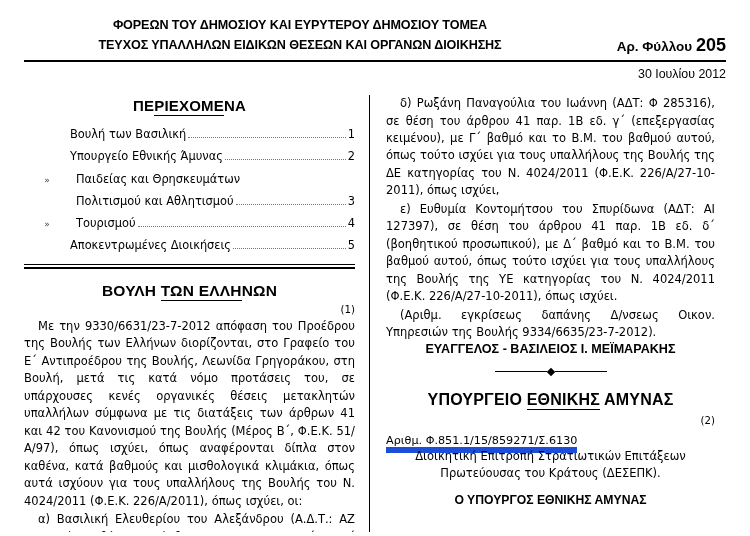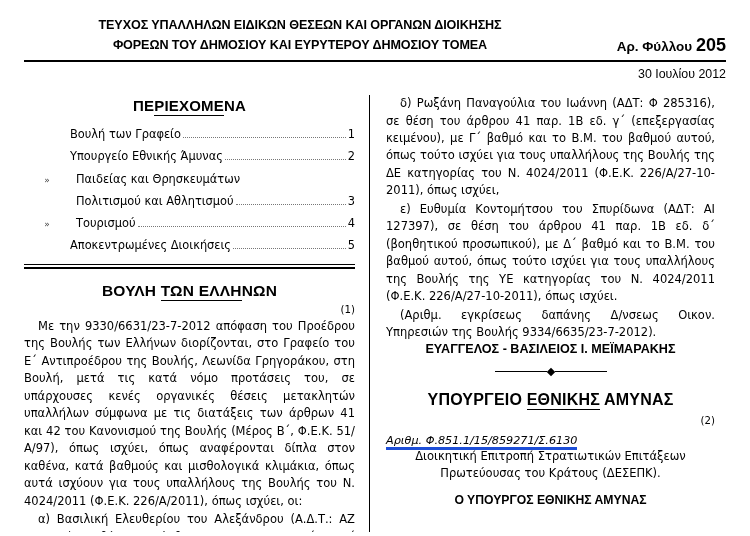--- a/index.html
+++ b/index.html
@@ -225,23 +225,22 @@
     margin: 0 1px;
   }
 
   .arith {
     font-family: "DejaVu Sans", sans-serif;
     font-size: 11.2px;
     margin-top: 8px;
     display: block;
   }
   .arith .ul-part {
-    border-bottom: 3px solid #1d4ed8;
+    border-bottom: 6px solid #1d4ed8;
     padding-bottom: 0.5px;
-    font-style: italic;
   }
   .subject {
     font-family: "DejaVu Sans", sans-serif;
     font-size: 11.5px;
     line-height: 1.5;
     text-align: center;
     margin-top: 1px;
   }
   .minister-title {
     text-align: center;
@@ -252,41 +251,41 @@
     white-space: nowrap;
   }
 </style>
 </head>
 <body>
 
 <div class="page">
 
   <div class="masthead">
     <div class="masthead-rows">
+      <div class="mast-line l2">ΦΟΡΕΩΝ ΤΟΥ ΔΗΜΟΣΙΟΥ ΚΑΙ ΕΥΡΥΤΕΡΟΥ ΔΗΜΟΣΙΟΥ ΤΟΜΕΑ</div>
       <div class="mast-line l1">ΤΕΥΧΟΣ ΥΠΑΛΛΗΛΩΝ ΕΙΔΙΚΩΝ ΘΕΣΕΩΝ ΚΑΙ ΟΡΓΑΝΩΝ ΔΙΟΙΚΗΣΗΣ</div>
-      <div class="mast-line l2">ΦΟΡΕΩΝ ΤΟΥ ΔΗΜΟΣΙΟΥ ΚΑΙ ΕΥΡΥΤΕΡΟΥ ΔΗΜΟΣΙΟΥ ΤΟΜΕΑ</div>
       <div class="issue-no">
         <span>Αρ. Φύλλου</span>
         <span class="num">205</span>
       </div>
     </div>
     <div class="rule-thick"></div>
     <div class="issue-date">30 Ιουλίου 2012</div>
   </div>
 
   <div class="columns">
 
     <div class="col col-left">
 
       <div class="toc-title"><span>ΠΕ</span><span class="ul-part">ΡΙΕΧΟΜΕ</span><span>ΝΑ</span></div>
 
       <ul class="toc-list">
         <li class="toc-row">
           <span class="toc-mark"></span>
-          <span class="toc-label">Βουλή των Γραφείο</span>
+          <span class="toc-label">Βουλή των Βασιλική</span>
           <span class="toc-leader"></span>
           <span class="toc-page">1</span>
         </li>
         <li class="toc-row">
           <span class="toc-mark"></span>
           <span class="toc-label">Υπουργείο  Εθνικής Άμυνας</span>
           <span class="toc-leader"></span>
           <span class="toc-page">2</span>
         </li>
         <li class="toc-row">

